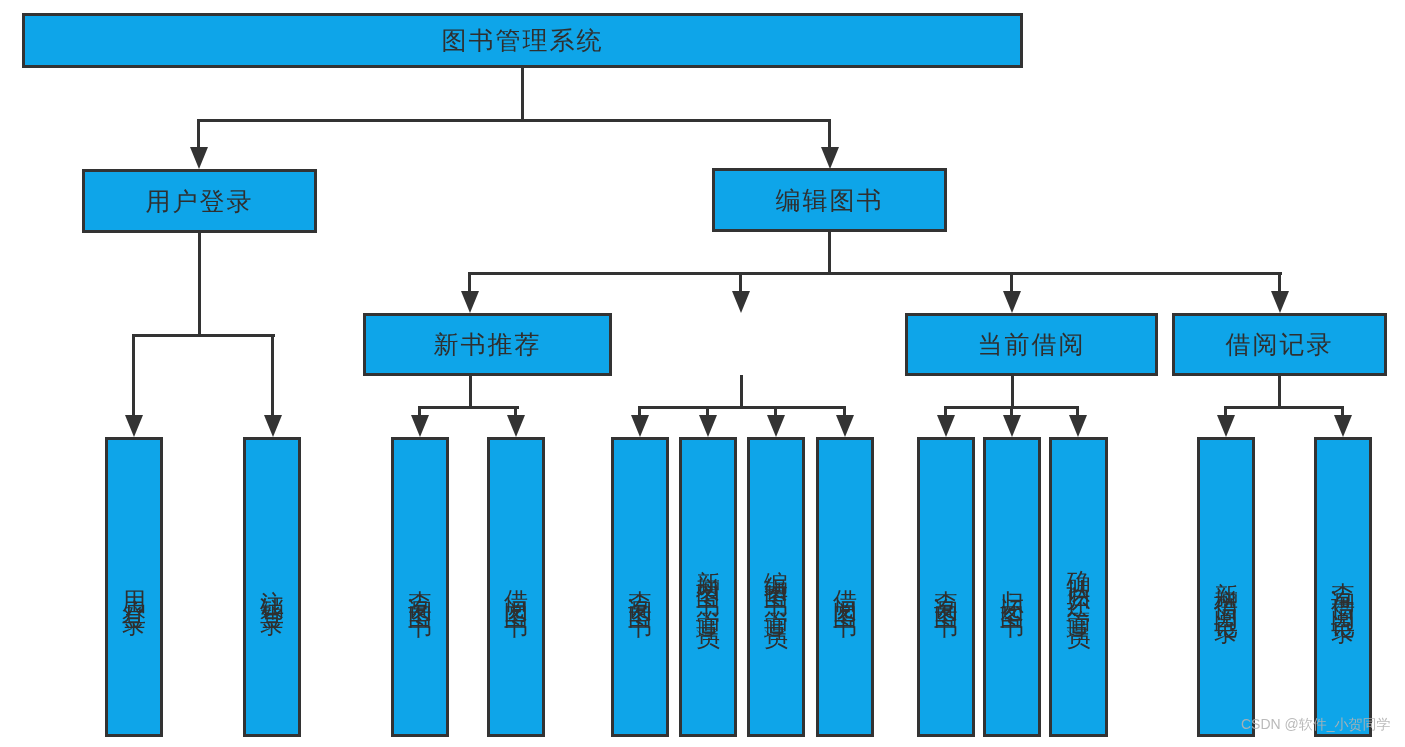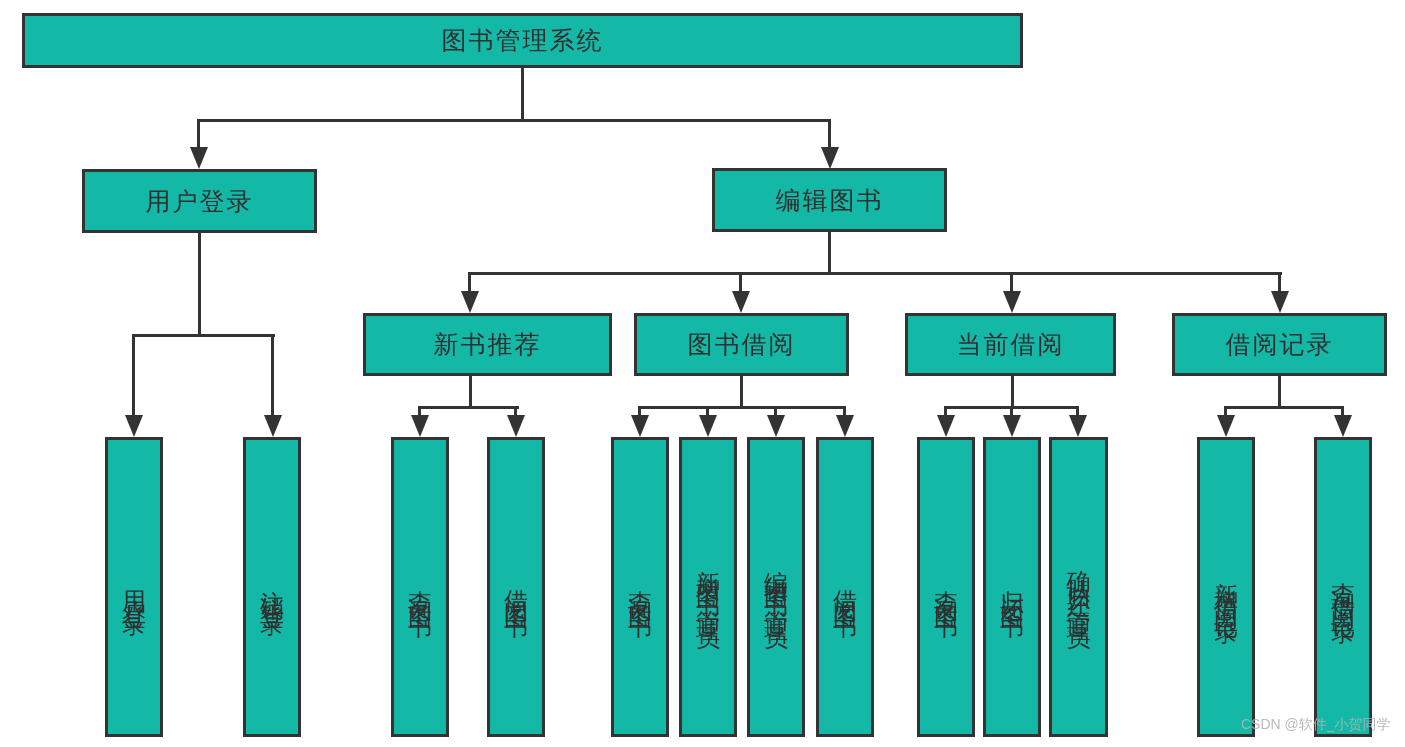--- a/index.html
+++ b/index.html
@@ -1,21 +1,21 @@
 <!DOCTYPE html>
 <html style="--line: #333333; --text: #2f2f2f; --bg: #ffffff; --wm: #b3b3b3;"><head>
 <meta charset="utf-8">
 <style>
   html,body{margin:0;padding:0;background:#ffffff;}
   .canvas{
     position:relative;width:1405px;height:747px;background:var(--bg,#ffffff);
     font-family:"Liberation Sans",sans-serif;overflow:hidden;
   }
   .box{
-    position:absolute;box-sizing:border-box;background:#14b8a6;
+    position:absolute;box-sizing:border-box;background:#0ea5e9;
     border:3px solid var(--line,#333333);
     display:flex;align-items:center;justify-content:center;
     color:var(--text,#2f2f2f);
   }
   .hbox span{font-size:25px;letter-spacing:2px;white-space:nowrap;}
   .vbox span{
     writing-mode:vertical-rl;text-orientation:mixed;
     font-size:24px;letter-spacing:8px;line-height:1;white-space:nowrap;
   }
   .vline,.hline{position:absolute;background:var(--line,#333333);}
@@ -102,24 +102,21 @@
   <div class="box hbox" style="left:82px;top:169px;width:235px;height:64px">
     <span>用户登录</span>
   </div>
   <div class="box hbox" style="left:712px;top:168px;width:235px;height:64px">
     <span>编辑图书</span>
   </div>
 
   <div class="box hbox" style="left:363px;top:313px;width:249px;height:63px">
     <span>新书推荐</span>
   </div>
-  <div class="box hbox" style="left:634px;top:313px;width:215px;height:63px">
-    <span>图书借阅</span>
-  </div>
-  <div class="box hbox" style="left:905px;top:313px;width:211px;height:63px">
+  <div class="box hbox" style="left:905px;top:313px;width:253px;height:63px">
     <span>当前借阅</span>
   </div>
   <div class="box hbox" style="left:1172px;top:313px;width:215px;height:63px">
     <span>借阅记录</span>
   </div>
 
   <div class="box vbox" style="left:105px;top:437px;width:58px;height:300px">
     <span>用户登录</span>
   </div>
   <div class="box vbox" style="left:243px;top:437px;width:58px;height:300px">

